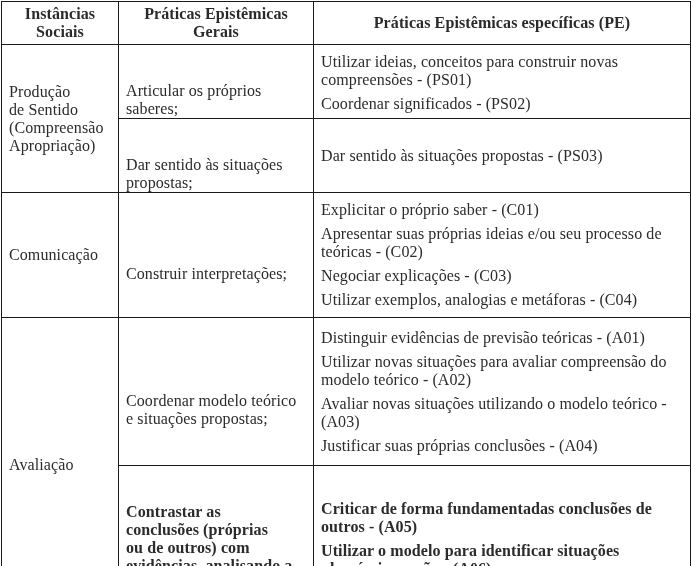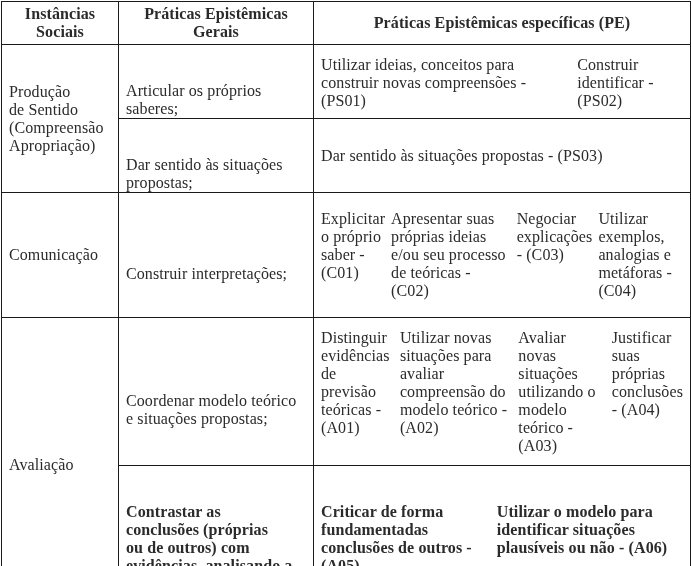--- a/index.html
+++ b/index.html
@@ -38,21 +38,21 @@
       line-height: 18px;
       padding: 0 4px;
       color: #2a2a2a;
     }
     col.c1 { width: 117px; }
     col.c2 { width: 195px; }
     col.c3 { width: 377px; }
     .inst { padding-left: 7px; }
     .sub-list {
       display: flex;
-      flex-direction: row;
+      flex-direction: column;
       gap: 6px;
     }
     .sub-item { display: block; }
     .gen { white-space: pre-line; margin-top: 37px; }
     .inst-text { white-space: pre-line; }
     .row-ps1 td { height: 73px; }
     .row-ps2 td { height: 44px; }
     .row-c td { height: 124px; }
     .row-a1 td { height: 147px; font-family: Liberation Serif, serif; }
     .row-a2 td { height: 127px; font-weight: bold; }
@@ -89,21 +89,21 @@
 (Compreensão
 Apropriação)</div>
       </td>
       <td>
         <div class="gen">Articular os próprios
 saberes;</div>
       </td>
       <td>
         <div class="sub-list ps1-wrap">
           <span class="sub-item">Utilizar ideias, conceitos para construir novas compreensões - (PS01)</span>
-          <span class="sub-item">Construir identificar - (PS02)</span>
+          <span class="sub-item">Coordenar significados - (PS02)</span>
         </div>
       </td>
     </tr>
     <tr class="row-ps2">
       <td>
         <div class="gen">Dar sentido às situações
 propostas;</div>
       </td>
       <td>
         <div class="sub-list">

